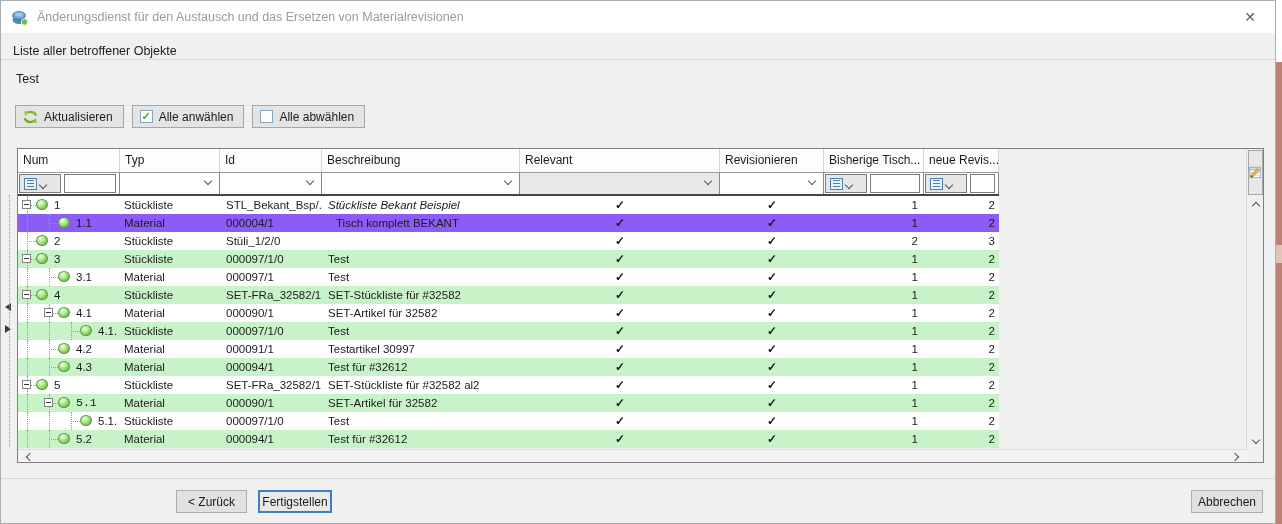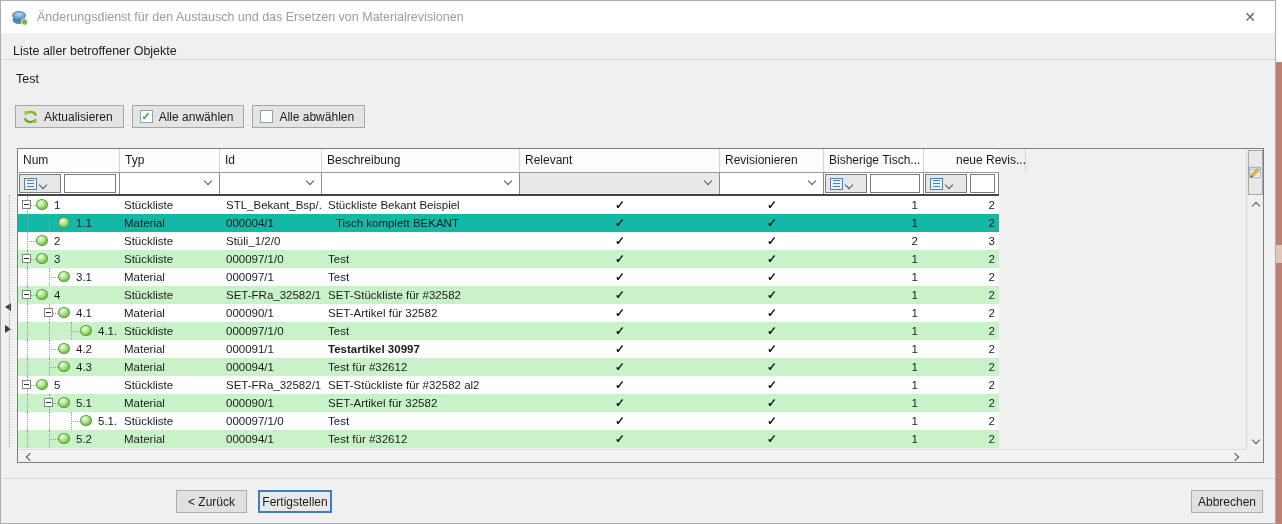--- a/index.html
+++ b/index.html
@@ -161,21 +161,21 @@
     <div class="grid">
       <div class="grid-inner">
         <div class="hrow" id="hrow">
             <div class="hcell" style="left: 0px; width: 102px;">Num</div>
             <div class="hcell" style="left: 102px; width: 100px;">Typ</div>
             <div class="hcell" style="left: 202px; width: 102px;">Id</div>
             <div class="hcell" style="left: 304px; width: 198px;">Beschreibung</div>
             <div class="hcell" style="left: 502px; width: 200px;">Relevant</div>
             <div class="hcell" style="left: 702px; width: 104px;">Revisionieren</div>
             <div class="hcell" style="left: 806px; width: 100px;">Bisherige Tisch...</div>
-            <div class="hcell" style="left: 933px; width: 75px;">neue Revis...</div>
+            <div class="hcell" style="left: 906px; width: 75px;">neue Revis...</div>
           </div>
         <div class="frow" id="frow">
             <div class="fcell" style="left: 0px; width: 102px;">
               <div class="fgroup" style="width: 42px;">
                 <div class="fmenu-icon">
                   <i></i>
                   <i></i>
                   <i></i>
                 </div>
                 <span class="chev chev-dn"></span>
@@ -226,27 +226,27 @@
                 <div class="vline" style="left: 9px;"></div>
                 <div class="hstub" style="left: 9px;"></div>
                 <div class="expander" style="left: 4px;">
                   <i></i>
                 </div>
                 <div class="ball" style="left: 18px;"></div>
                 <span style="position: absolute; left: 36px;">1</span>
               </div>
               <div class="tcell" style="left: 102px; width: 100px; padding-left: 4px;">Stückliste</div>
               <div class="tcell" style="left: 202px; width: 102px; padding-left: 6px;">STL_Bekant_Bsp/...</div>
-              <div class="tcell" style="left: 304px; width: 198px; padding-left: 6px;">Stückliste Bekant Beispiel</div>
-              <div class="tcell" style="left: 502px; width: 200px; text-align: center;"><span class="check">✓</span></div>
-              <div class="tcell" style="left: 702px; width: 104px; text-align: center;"><span class="check">✓</span></div>
-              <div class="tcell" style="left: 806px; width: 100px; text-align: right; padding-right: 6px;">1</div>
-              <div class="tcell" style="left: 906px; width: 75px; text-align: right; padding-right: 4px;">2</div>
-            </div>
-            <div class="trow" style="top: 18px; background: #14b8a6;">
+              <div class="tcell" style="left: 304px; width: 198px; padding-left: 6px; font-style: italic;">Stückliste Bekant Beispiel</div>
+              <div class="tcell" style="left: 502px; width: 200px; text-align: center;"><span class="check">✓</span></div>
+              <div class="tcell" style="left: 702px; width: 104px; text-align: center;"><span class="check">✓</span></div>
+              <div class="tcell" style="left: 806px; width: 100px; text-align: right; padding-right: 6px;">1</div>
+              <div class="tcell" style="left: 906px; width: 75px; text-align: right; padding-right: 4px;">2</div>
+            </div>
+            <div class="trow" style="top: 18px; background: #8b5cf6;">
               <div class="tcell" style="left: 0px; width: 102px;">
                 <div class="vline" style="left: 9px;"></div>
                 <div class="vline" style="left: 31px;"></div>
                 <div class="hstub" style="left: 31px;"></div>
                 <div class="ball" style="left: 40px;"></div>
                 <span style="position: absolute; left: 58px;">1.1</span>
               </div>
               <div class="tcell" style="left: 102px; width: 100px; padding-left: 4px;">Material</div>
               <div class="tcell" style="left: 202px; width: 102px; padding-left: 6px;">000004/1</div>
               <div class="tcell" style="left: 312px; width: 198px; padding-left: 6px;">Tisch komplett BEKANT</div>
@@ -360,21 +360,21 @@
             <div class="trow" style="top: 144px; background: rgb(255, 255, 255);">
               <div class="tcell" style="left: 0px; width: 102px;">
                 <div class="vline" style="left: 9px;"></div>
                 <div class="vline" style="left: 31px;"></div>
                 <div class="hstub" style="left: 31px;"></div>
                 <div class="ball" style="left: 40px;"></div>
                 <span style="position: absolute; left: 58px;">4.2</span>
               </div>
               <div class="tcell" style="left: 102px; width: 100px; padding-left: 4px;">Material</div>
               <div class="tcell" style="left: 202px; width: 102px; padding-left: 6px;">000091/1</div>
-              <div class="tcell" style="left: 304px; width: 198px; padding-left: 6px; font-weight: bold;">Testartikel 30997</div>
+              <div class="tcell" style="left: 304px; width: 198px; padding-left: 6px;">Testartikel 30997</div>
               <div class="tcell" style="left: 502px; width: 200px; text-align: center;"><span class="check">✓</span></div>
               <div class="tcell" style="left: 702px; width: 104px; text-align: center;"><span class="check">✓</span></div>
               <div class="tcell" style="left: 806px; width: 100px; text-align: right; padding-right: 6px;">1</div>
               <div class="tcell" style="left: 906px; width: 75px; text-align: right; padding-right: 4px;">2</div>
             </div>
             <div class="trow" style="top: 162px; background: rgb(200, 242, 200);">
               <div class="tcell" style="left: 0px; width: 102px;">
                 <div class="vline" style="left: 9px;"></div>
                 <div class="vline" style="left: 31px;"></div>
                 <div class="hstub" style="left: 31px;"></div>
@@ -401,21 +401,21 @@
               </div>
               <div class="tcell" style="left: 102px; width: 100px; padding-left: 4px;">Stückliste</div>
               <div class="tcell" style="left: 202px; width: 102px; padding-left: 6px;">SET-FRa_32582/1...</div>
               <div class="tcell" style="left: 304px; width: 198px; padding-left: 6px;">SET-Stückliste für #32582 al2</div>
               <div class="tcell" style="left: 502px; width: 200px; text-align: center;"><span class="check">✓</span></div>
               <div class="tcell" style="left: 702px; width: 104px; text-align: center;"><span class="check">✓</span></div>
               <div class="tcell" style="left: 806px; width: 100px; text-align: right; padding-right: 6px;">1</div>
               <div class="tcell" style="left: 906px; width: 75px; text-align: right; padding-right: 4px;">2</div>
             </div>
             <div class="trow" style="top: 198px; background: rgb(200, 242, 200);">
-              <div class="tcell" style="left: 0px; width: 102px;">
+              <div class="tcell" style="left: 0px; width: 102px; font-family: Liberation Mono, monospace;">
                 <div class="vline" style="left: 9px;"></div>
                 <div class="vline" style="left: 31px;"></div>
                 <div class="hstub" style="left: 31px;"></div>
                 <div class="expander" style="left: 26px;">
                   <i></i>
                 </div>
                 <div class="ball" style="left: 40px;"></div>
                 <span style="position: absolute; left: 58px;">5.1</span>
               </div>
               <div class="tcell" style="left: 102px; width: 100px; padding-left: 4px;">Material</div>

